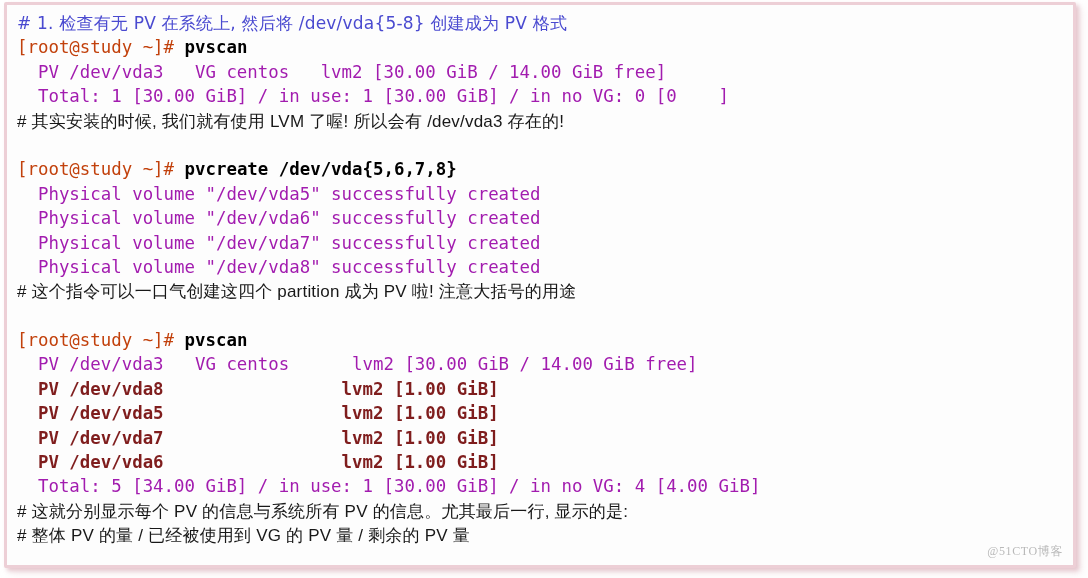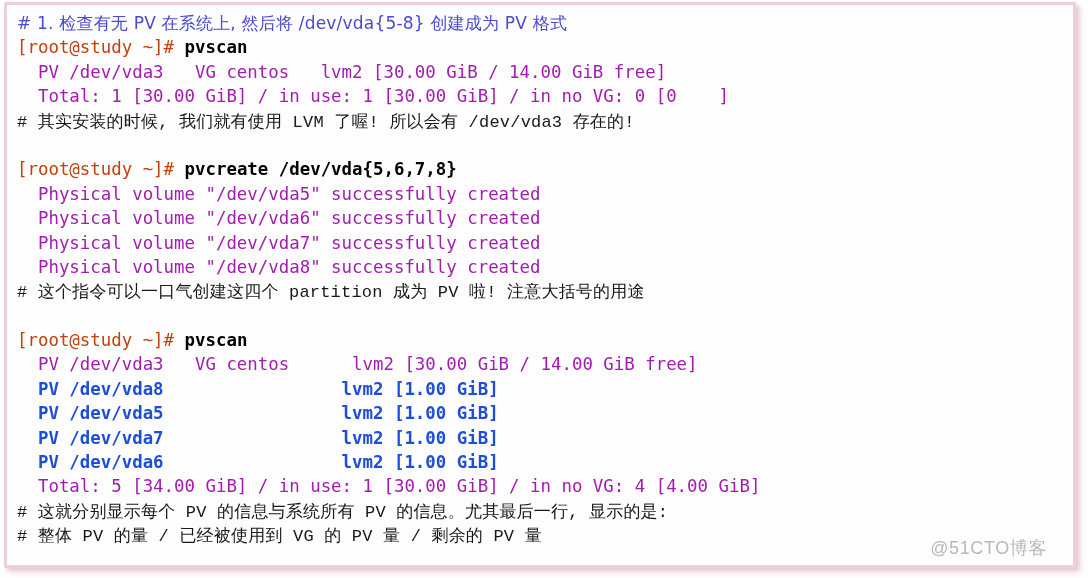--- a/index.html
+++ b/index.html
@@ -62,47 +62,47 @@
 
   
   .comment-blue {
     color: #4a4ad0;
     font-family: "DejaVu Sans", "Liberation Sans", sans-serif;
     font-size: 17px;
     letter-spacing: 0.2px;
   }
   .comment-dark {
     color: #181818;
-    font-family: Liberation Mono, monospace;
+    font-family: Liberation Sans, sans-serif;
     font-size: 17px;
     letter-spacing: 0.2px;
   }
   .prompt {
     color: #c2410c;
   }
   .cmd {
     color: #000000;
     font-weight: bold;
     text-align: right;
   }
   .out {
     color: #a21caf;
   }
   .out-strong {
-    color: #1d4ed8;
+    color: #7f1d1d;
     font-weight: bold;
   }
 
   
   .watermark {
     position: absolute;
-    right: 26px;
+    right: 10px;
     bottom: 5px;
-    font-family: Liberation Sans, sans-serif;
-    font-size: 18px;
+    font-family: Liberation Serif, serif;
+    font-size: 12px;
     color: #b9b9b9;
     letter-spacing: 0.6px;
     user-select: none;
   }
 </style>
 </head>
 <body>
 
 <div id="screenshot">
   <div class="panel">

